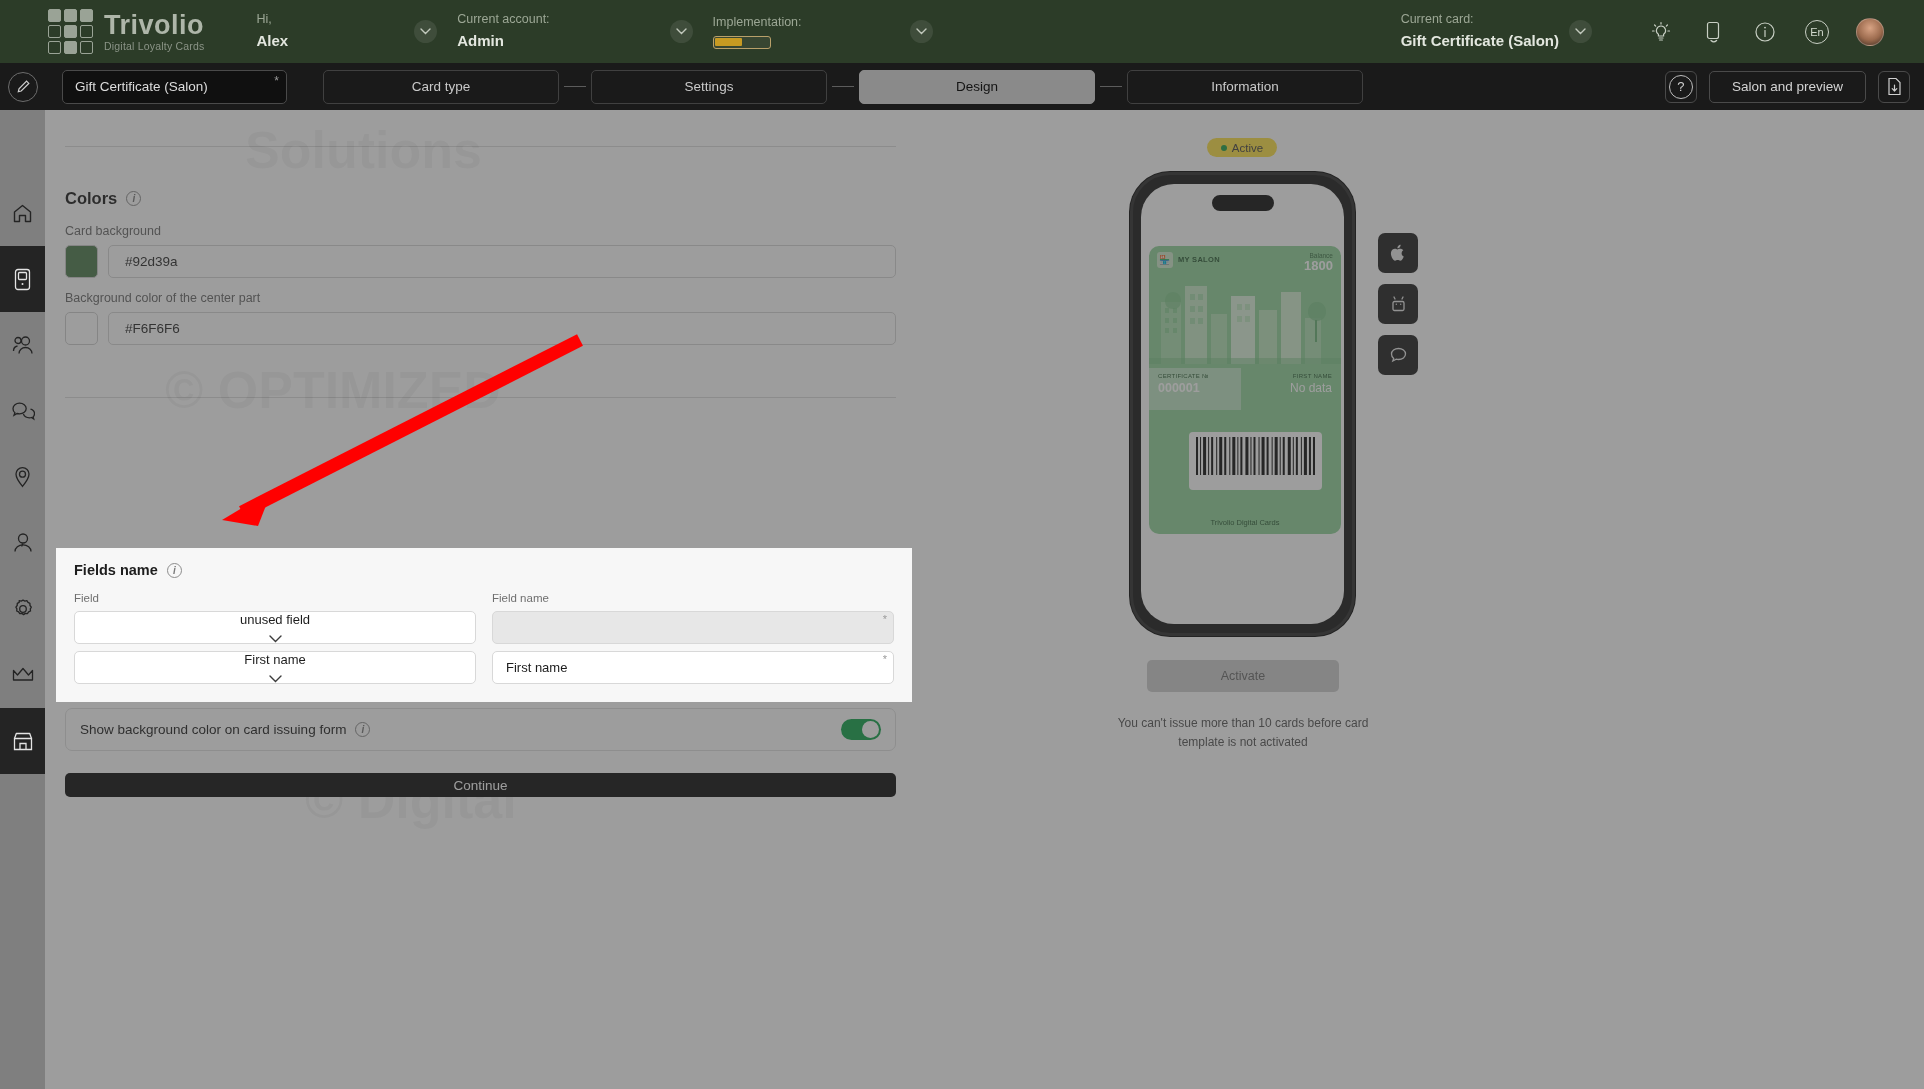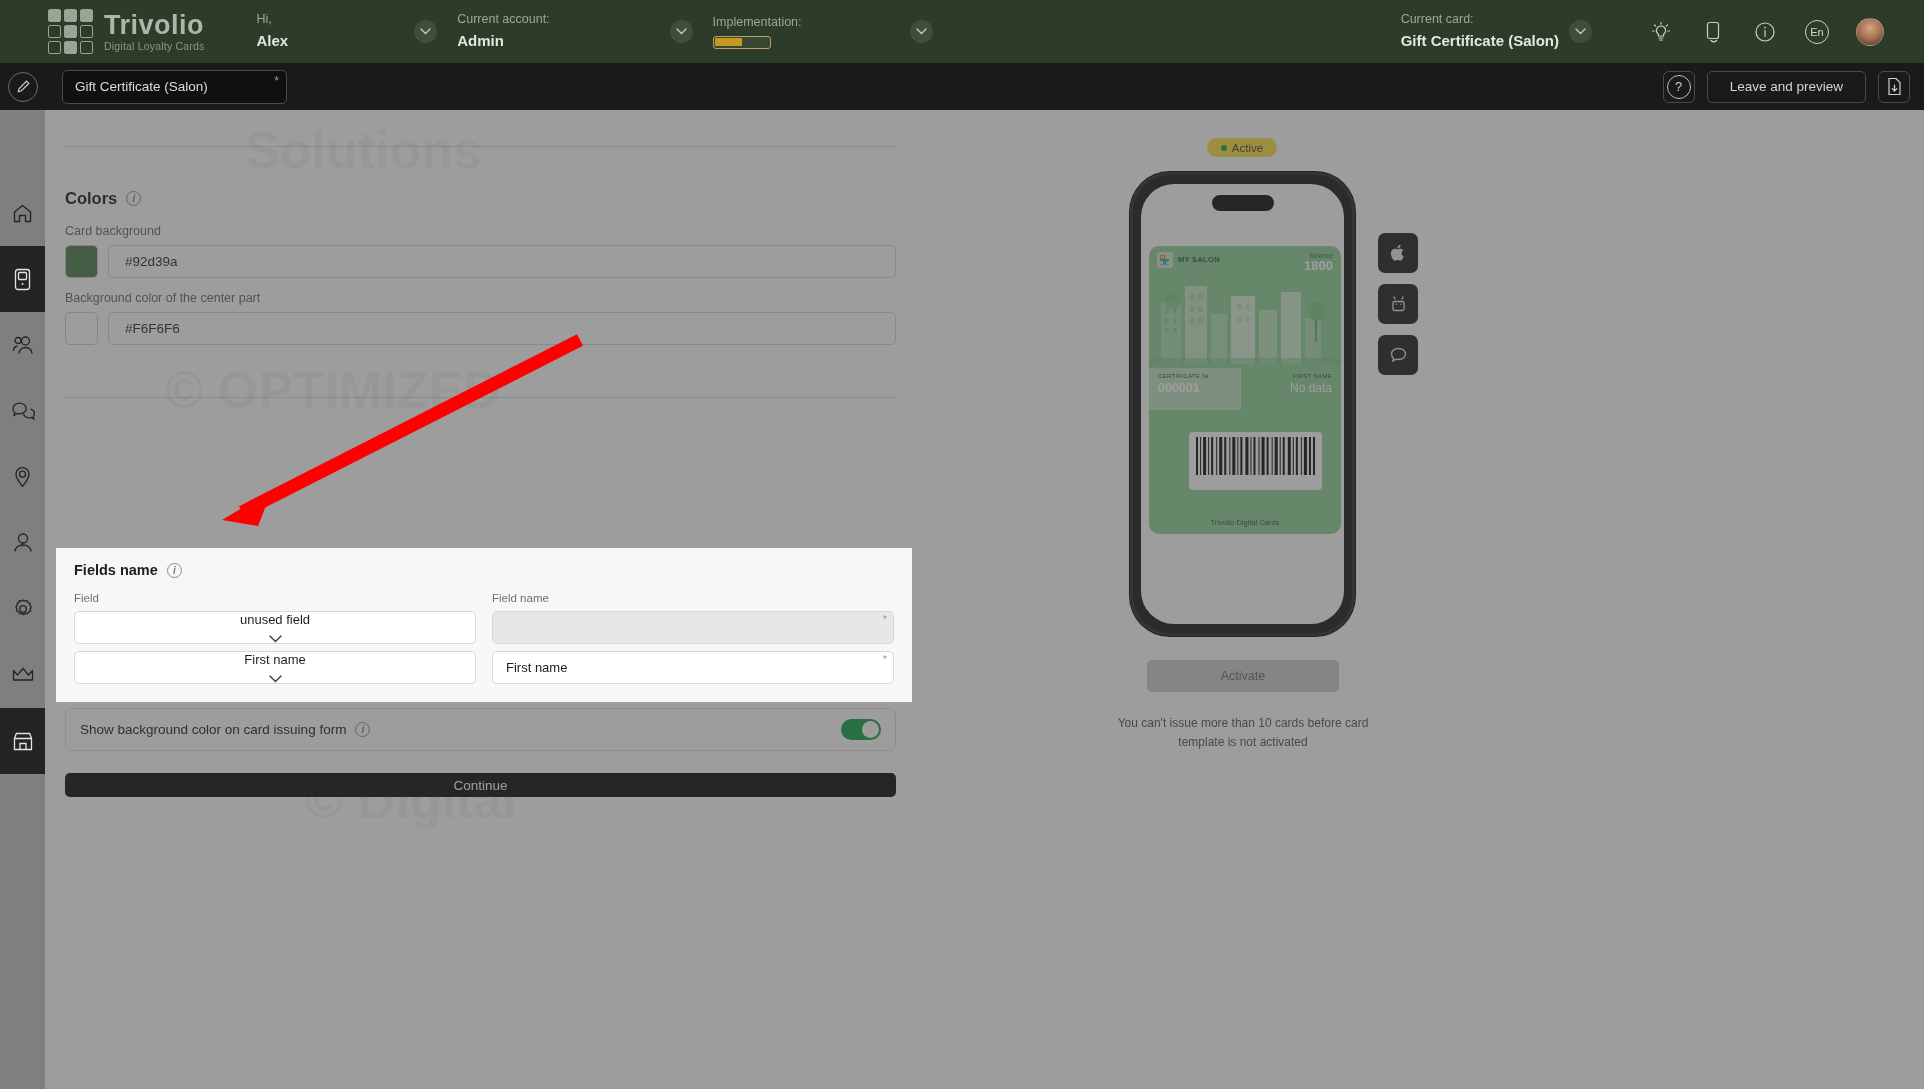--- a/index.html
+++ b/index.html
@@ -371,26 +371,35 @@
       <svg width="15" height="15" viewBox="0 0 15 15" fill="none" stroke="#cfcfcf" stroke-width="1.2">
         <path d="M10.6 2.2l2.2 2.2-7.6 7.6-2.9.7.7-2.9z"></path>
       </svg>
     </div>
 
     <div class="name-input">
       <span class="v">Gift Certificate (Salon)</span>
       <span class="req-star">*</span>
     </div>
 
+    <div class="tabs">
+      <div class="tab">Card type</div>
+      <div class="tab-sep"></div>
+      <div class="tab">Settings</div>
+      <div class="tab-sep"></div>
+      <div class="tab active">Design</div>
+      <div class="tab-sep"></div>
+      <div class="tab">Information</div>
+    </div>
 
     <div class="tbright">
       <div class="circ-btn">
         <div class="ring">?</div>
       </div>
-      <div class="save-btn">Leave and preview</div>
+      <div class="save-btn">Salon and preview</div>
       <div class="circ-btn">
         <svg width="17" height="19" viewBox="0 0 17 19" fill="none" stroke="#cfcfcf" stroke-width="1.2">
           <path d="M3 1.5h7l4 4v12H3z"></path>
             <path d="M8.5 8v6M6.2 11.7l2.3 2.3 2.3-2.3" stroke-linecap="round" stroke-linejoin="round"></path>
         </svg>
       </div>
     </div>
   </div>
 
   <div class="sidebar">

